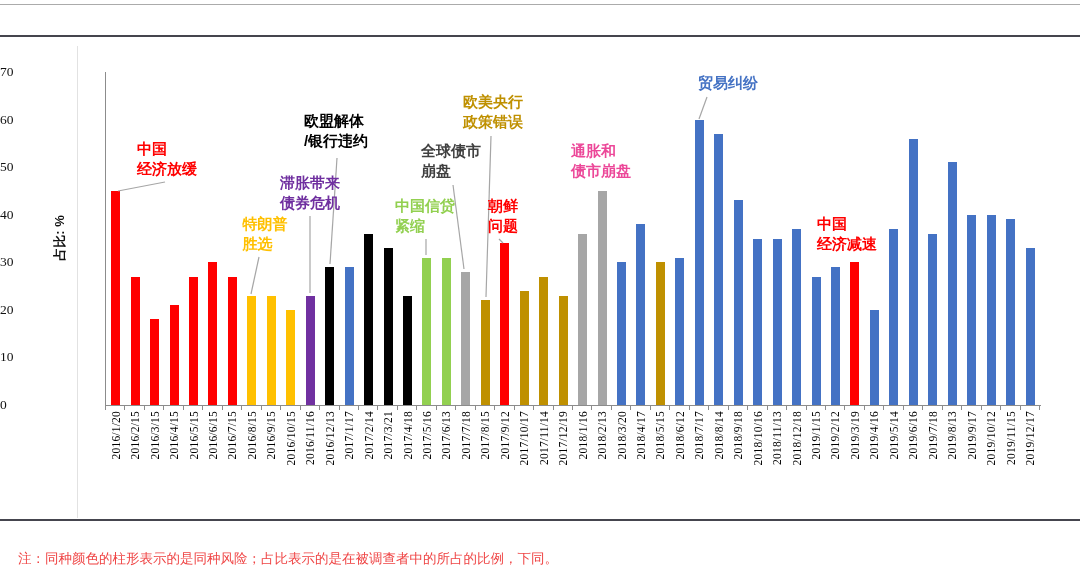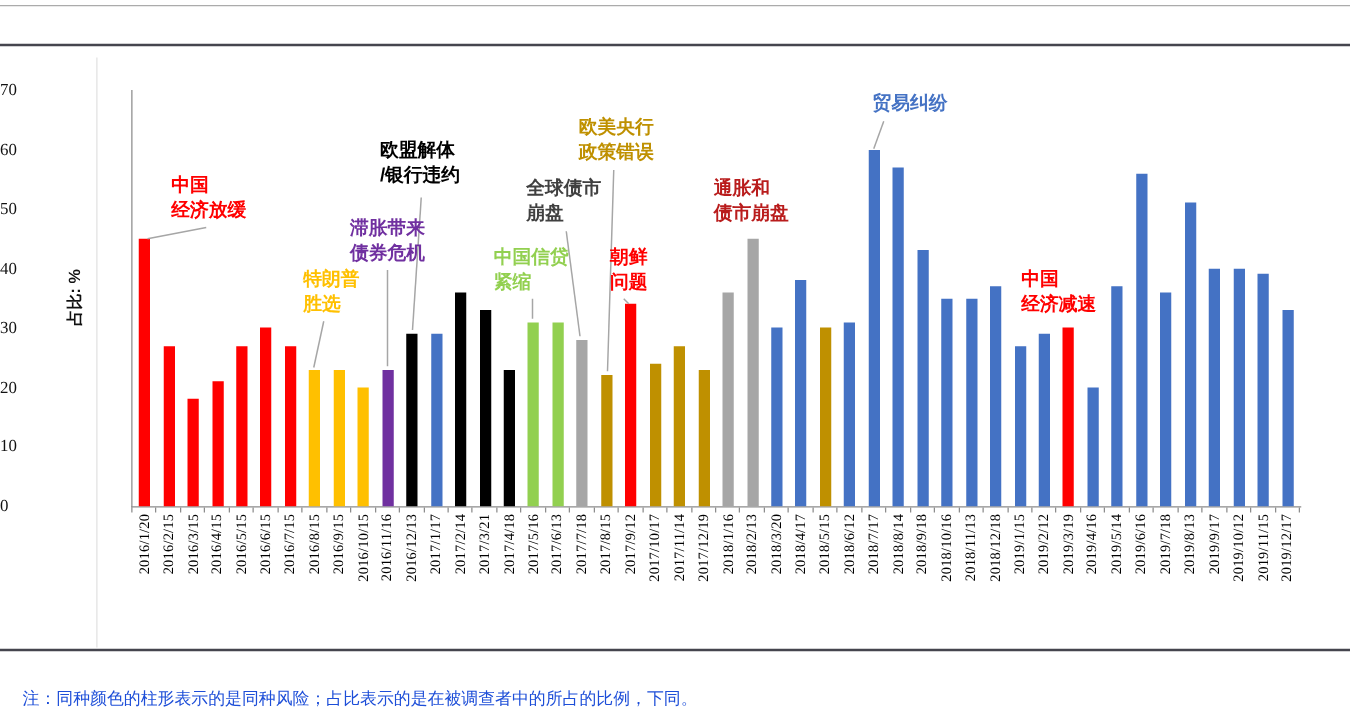--- a/index.html
+++ b/index.html
@@ -31,21 +31,21 @@
           font-size:11.5px;color:#000;white-space:nowrap;letter-spacing:0.2px;}
 
   .leaders{position:absolute;left:0;top:0;width:1080px;height:579px;pointer-events:none;}
   .leaders line{stroke:#a6a6a6;stroke-width:1.2;}
   .anno-layer{position:absolute;left:0;top:0;width:1080px;height:579px;pointer-events:none;}
   .anno{position:absolute;transform:translateX(-50%);text-align:left;font-size:15px;font-weight:bold;
         line-height:20px;white-space:nowrap;}
 
   .footer-rule{position:absolute;left:0;top:519px;width:1080px;height:2px;background:#45454e;}
   .source{position:absolute;left:18px;top:527px;font-size:13.5px;color:#3d3d3d;}
-  .note{position:absolute;left:18px;top:550px;font-size:13.5px;color:#1d4ed8;}
+  .note{position:absolute;left:18px;top:550px;font-size:13.5px;color:#ef4444;}
 </style>
 </head>
 <body>
 
 <div class="page">
   <div class="top-rule"></div>
   <div class="title-rule"></div>
   <div class="left-rule"></div>
 
   <div class="y-axis-title">占比: %</div>
@@ -446,21 +446,21 @@
         <div>崩盘</div>
       </div>
       <div class="anno" style="left: 493px; top: 92px; color: rgb(191, 144, 0);">
         <div>欧美央行</div>
         <div>政策错误</div>
       </div>
       <div class="anno" style="left: 503px; top: 196px; color: rgb(255, 0, 0);">
         <div>朝鲜</div>
         <div>问题</div>
       </div>
-      <div class="anno" style="left: 601px; top: 141px; color: #b91c1c;">
+      <div class="anno" style="left: 601px; top: 141px; color: #ec4899;">
         <div>通胀和</div>
         <div>债市崩盘</div>
       </div>
       <div class="anno" style="left: 728px; top: 73px; color: rgb(68, 114, 196);">
         <div>贸易纠纷</div>
       </div>
       <div class="anno" style="left: 847px; top: 214px; color: rgb(255, 0, 0);">
         <div>中国</div>
         <div>经济减速</div>
       </div>

